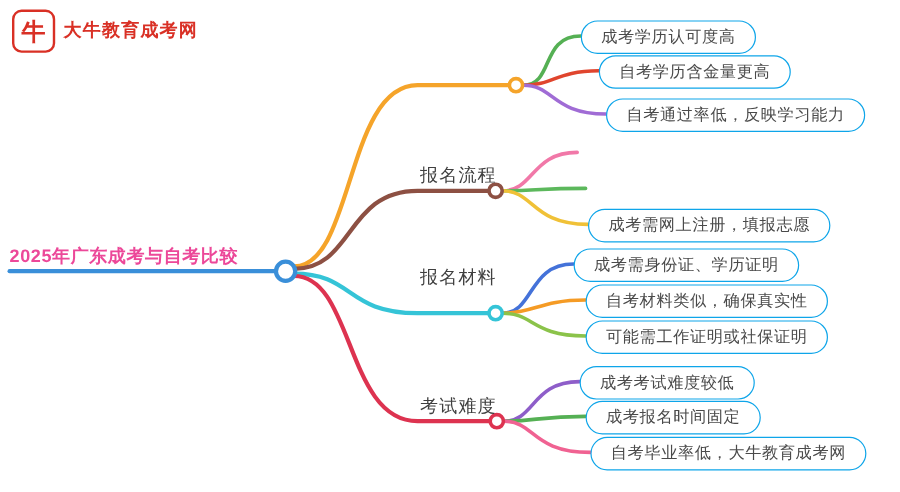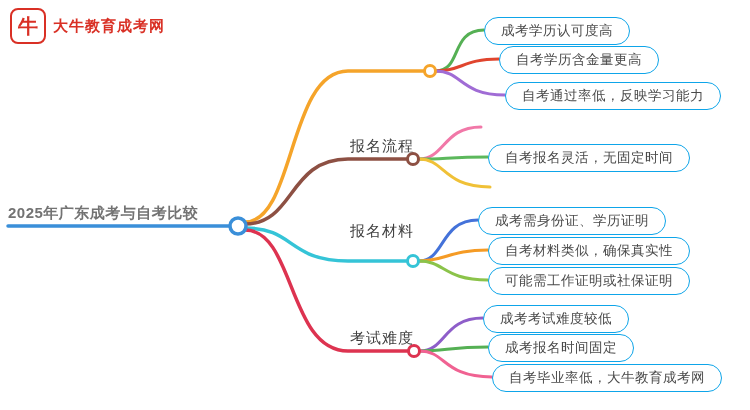--- a/index.html
+++ b/index.html
@@ -71,31 +71,31 @@
     <circle cx="414" cy="351" r="5.5" fill="#ffffff" stroke-width="3" style="stroke: rgb(221, 51, 80);"></circle>
   </svg>
 
   <div class="logo">
     <div class="logo-box">牛</div>
     <div class="logo-texts">
       <span class="brand">大牛教育成考网</span>
     </div>
   </div>
 
-  <div class="node root-label" style="left: 8px; top: 204px; color: #737373;">2025年广东成考与自考比较</div>
+  <div class="node root-label" style="left: 8px; top: 204px; color: #ec4899;">2025年广东成考与自考比较</div>
 
   <div class="node branch-label" style="left:350px;top:137px;">报名流程</div>
   <div class="node branch-label" style="left:350px;top:222px;">报名材料</div>
   <div class="node branch-label" style="left:350px;top:329px;">考试难度</div>
 
   <div class="leaf" style="left:484px;top:17px;">成考学历认可度高</div>
   <div class="leaf" style="left:499px;top:46px;">自考学历含金量更高</div>
   <div class="leaf" style="left:505px;top:82px;">自考通过率低，反映学习能力</div>
 
-  <div class="leaf" style="left:488px;top:144px;">自考报名灵活，无固定时间</div>
+  <div class="leaf" style="left:490px;top:174px;">成考需网上注册，填报志愿</div>
 
   <div class="leaf" style="left:488px;top:237px;">自考材料类似，确保真实性</div>
   <div class="leaf" style="left:478px;top:207px;">成考需身份证、学历证明</div>
   <div class="leaf" style="left:488px;top:267px;">可能需工作证明或社保证明</div>
 
   <div class="leaf" style="left:483px;top:305px;">成考考试难度较低</div>
   <div class="leaf" style="left:488px;top:334px;">成考报名时间固定</div>
   <div class="leaf" style="left:492px;top:364px;">自考毕业率低，大牛教育成考网</div>
 
 </div>

